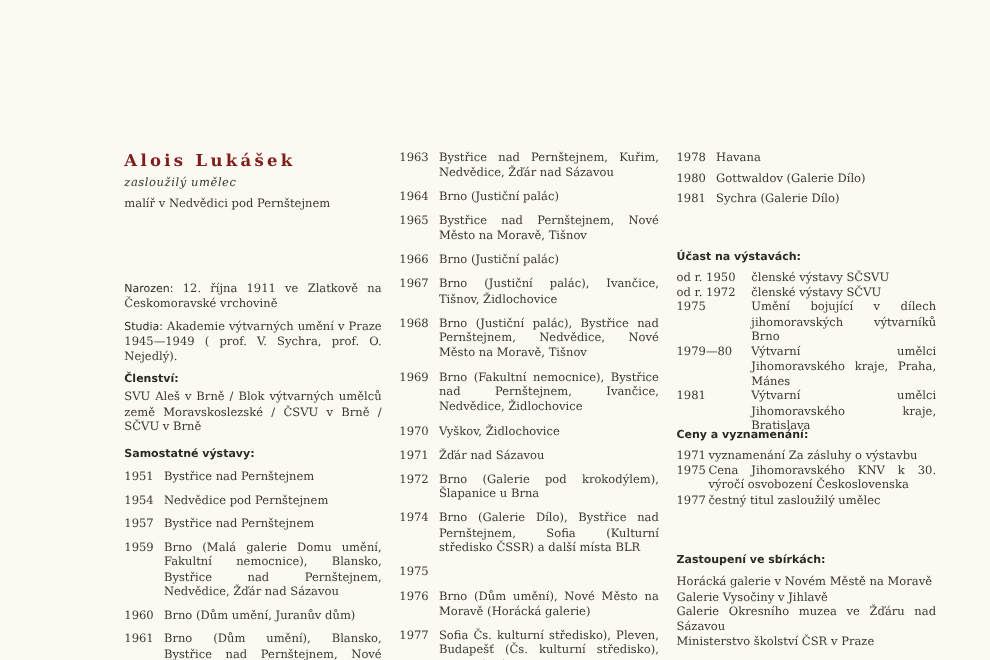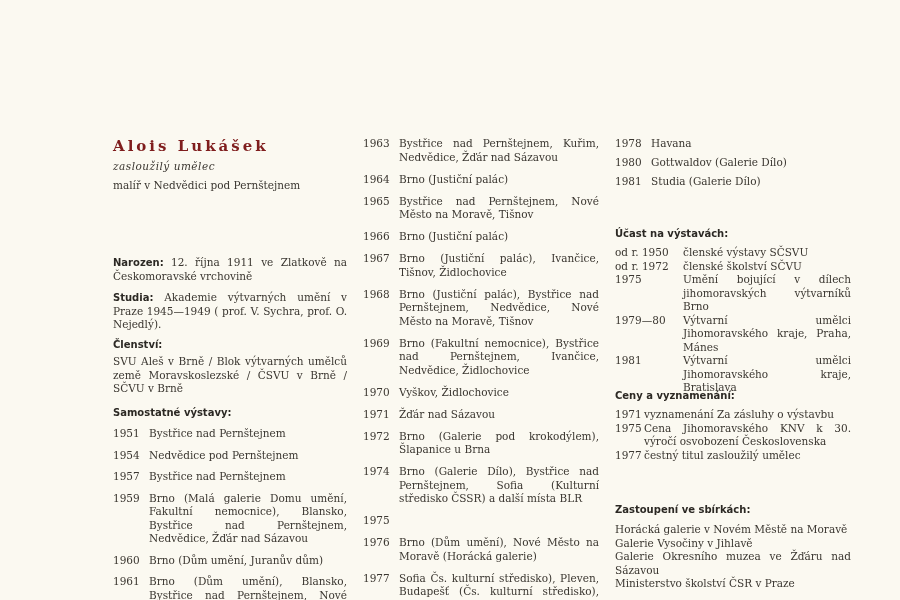--- a/index.html
+++ b/index.html
@@ -43,21 +43,21 @@
       position: absolute;
       top: 179px;
       font-size: 10.5px;
     }
     .block {
       position: absolute;
       line-height: 13.5px;
       text-align: justify;
     }
     .label {
-      font-weight: bold;
+      font-weight: normal;
       font-family: "DejaVu Sans", sans-serif;
       font-size: 10px;
       color: #2c2924;
     }
     .section-title {
       font-weight: bold;
       font-family: "DejaVu Sans", sans-serif;
       font-size: 10px;
       color: #2c2924;
       position: absolute;
@@ -205,33 +205,33 @@
     <div class="entry">
       <span class="year">1978</span>
       <span class="text">Havana</span>
     </div>
     <div class="entry">
       <span class="year">1980</span>
       <span class="text">Gottwaldov (Galerie Dílo)</span>
     </div>
     <div class="entry">
       <span class="year">1981</span>
-      <span class="text">Studia (Galerie Dílo)</span>
+      <span class="text">Sychra (Galerie Dílo)</span>
     </div>
   </div>
 
   <div class="section-title" style="top:228px;">Účast na výstavách:</div>
   <div class="list part-list" style="top:246px; width:236px;">
     <div class="entry">
       <span class="year">od r. 1950</span>
       <span class="text">členské výstavy SČSVU</span>
     </div>
     <div class="entry">
       <span class="year">od r. 1972</span>
-      <span class="text">členské školství SČVU</span>
+      <span class="text">členské výstavy SČVU</span>
     </div>
     <div class="entry">
       <span class="year">1975</span>
       <span class="text">Umění bojující v dílech jihomoravských výtvarníků Brno</span>
     </div>
     <div class="entry">
       <span class="year">1979—80</span>
       <span class="text">Výtvarní umělci Jihomoravského kraje, Praha, Mánes</span>
     </div>
     <div class="entry">

